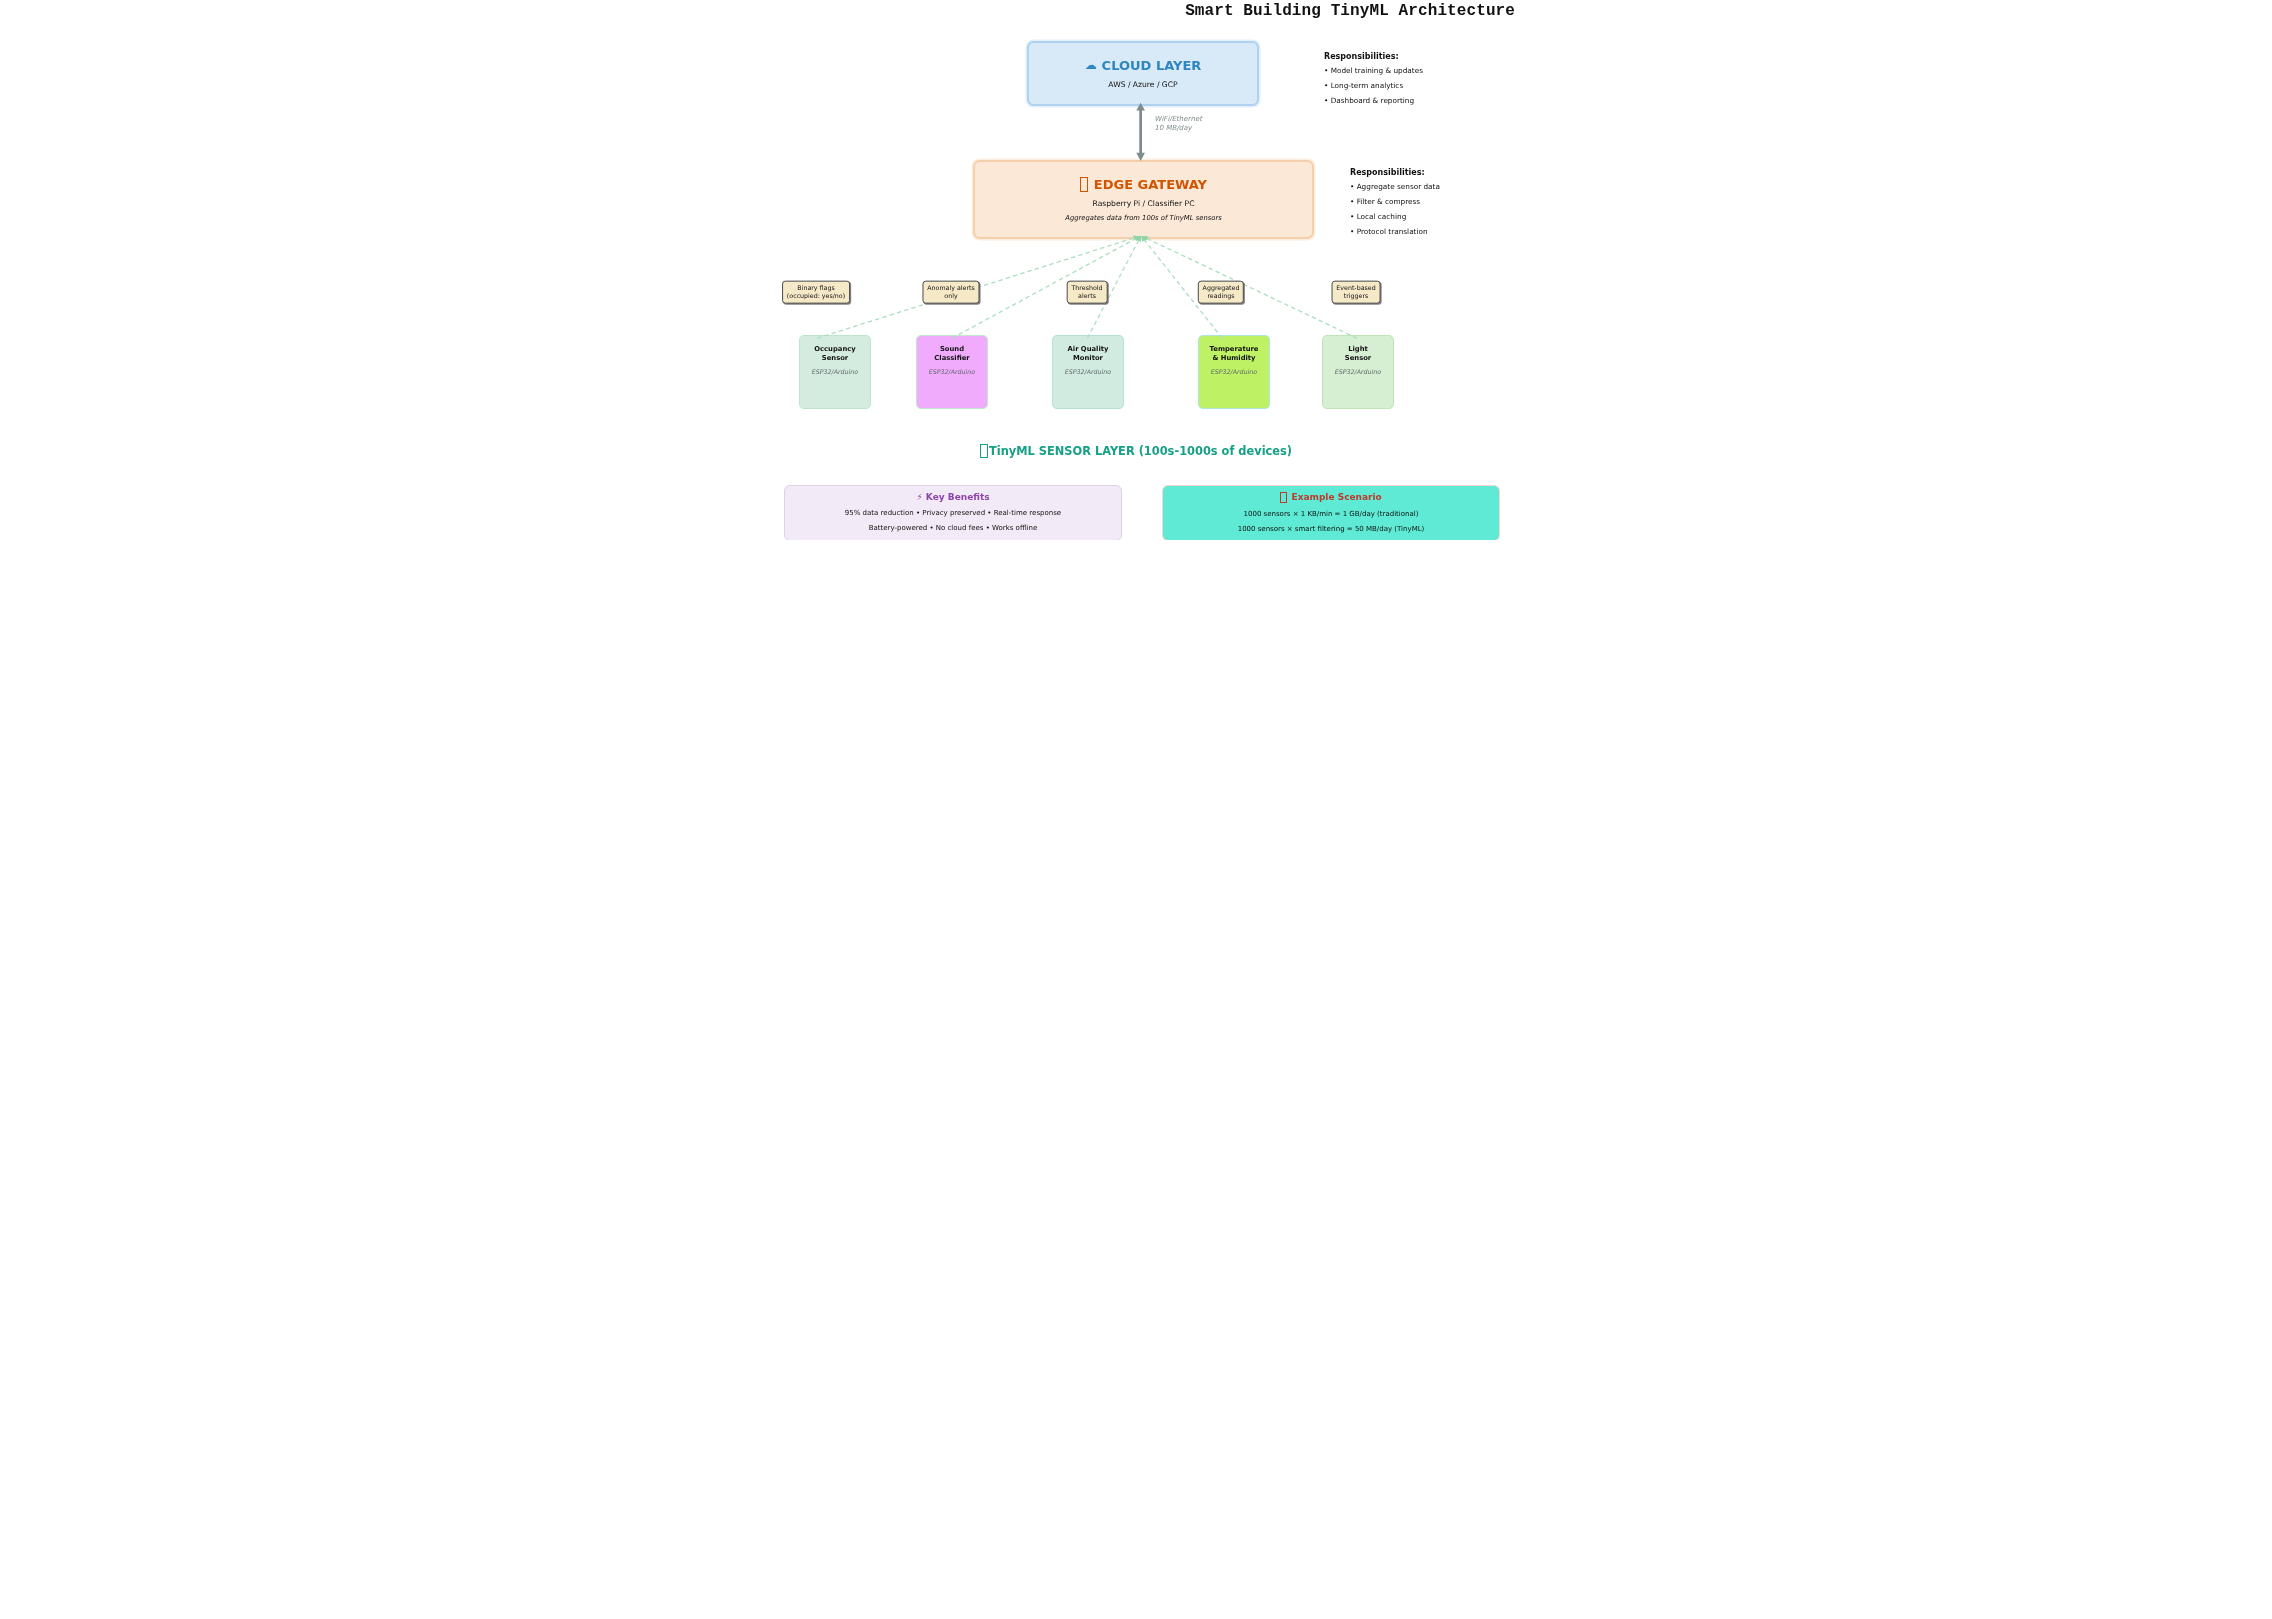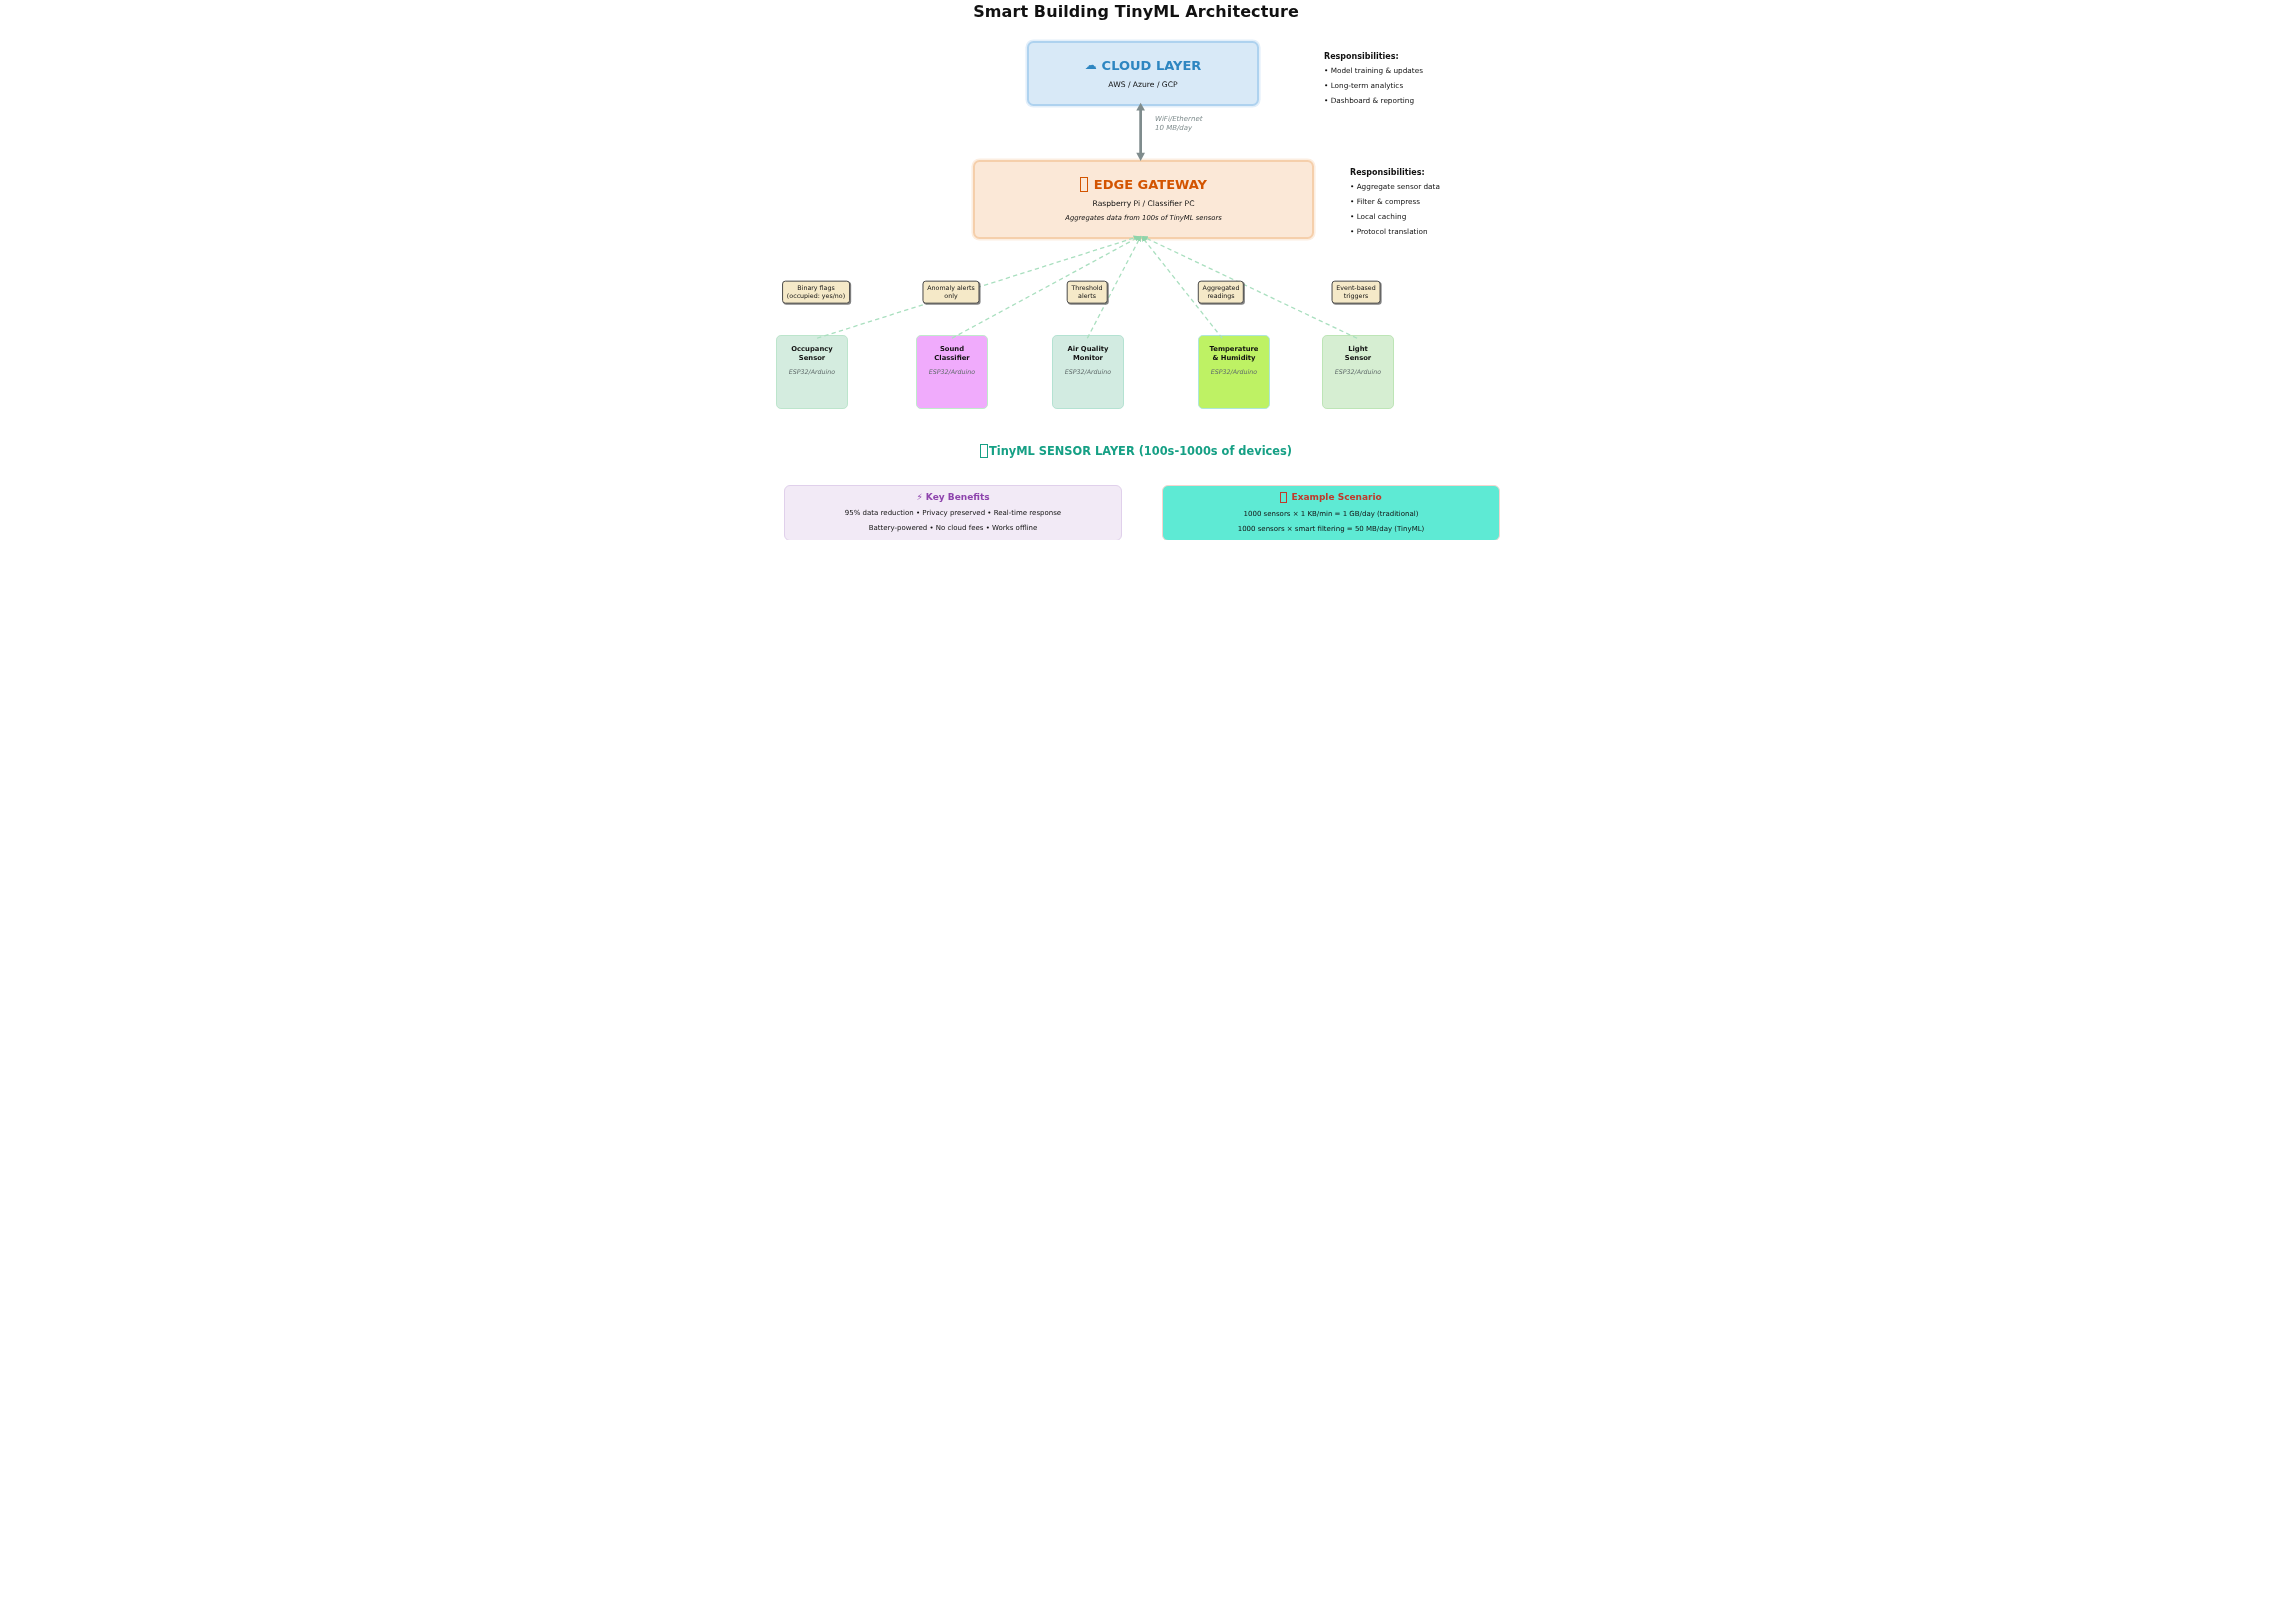--- a/index.html
+++ b/index.html
@@ -1,20 +1,20 @@
 <!DOCTYPE html>
 <html style="font-size:8.7px"><head>
 <meta charset="utf-8">
 <style>
   html,body{margin:0;padding:0;background:#ffffff;}
   body{font-family:"DejaVu Sans","Liberation Sans",sans-serif;color:#111;}
   .canvas{position:relative;width:758px;height:540px;margin:0 auto;background:#fff;overflow:hidden;}
 
-  .page-title{position:absolute;left:0;top:2.2px;width:100%;text-align:center;
-    font-size:16px;font-weight:bold;letter-spacing:0.1px;}
+  .page-title{position:absolute;left:0;top:2.2px;width:100%;text-align:right;
+    font-size:16px;font-weight:bold;letter-spacing:0.1px;font-family:Liberation Mono, monospace;}
 
   
   .bigbox{position:absolute;border-radius:6.5px;display:flex;flex-direction:column;
     align-items:center;justify-content:center;text-align:center;}
   .cloud-box{left:270px;top:41px;width:228px;height:61px;
     background:#d8e9f7;border:2.2px solid #aed2ef;box-shadow:0 0 0 1.6px #e3effa;}
   .cloud-title{font-size:13px;font-weight:bold;color:#2e86c1;display:flex;align-items:center;gap:4.9px;}
   .cloud-title .cloud-glyph{font-size:12px;line-height:1;}
   .cloud-sub{font-size:7.6px;margin-top:7.6px;color:#111;}
 
@@ -50,21 +50,21 @@
   .conn-label{position:absolute;transform:translate(-50%,-50%);z-index:6;
     background:#f5e9c8;border:0.8px solid #4a4a4a;border-radius:3.3px;
     box-shadow:1.1px 1.1px 0 rgba(90,90,90,.75);
     padding:2.2px 3.8px;font-size:6.3px;line-height:1.3;text-align:center;white-space:nowrap;}
 
   
   .sensor{position:absolute;top:335px;width:70px;height:72px;border-radius:4.9px;
     display:flex;flex-direction:column;align-items:center;text-align:center;z-index:1;}
   .sensor-name{margin-top:8.7px;font-size:6.8px;font-weight:bold;line-height:1.35;}
   .sensor-platform{margin-top:4.9px;font-size:6.3px;font-style:italic;color:#5f6a6a;}
-  .s0{left:19px;background:#d4ecdf;border:1.6px solid #bce5cc;}
+  .s0{left:42px;background:#d4ecdf;border:1.6px solid #bce5cc;}
   .s1{left:159px;background:#f0abfc;border:1.6px solid #bfeacb;}
   .s2{left:295px;background:#d2ebe1;border:1.6px solid #b4e2d2;}
   .s3{left:441px;background:#bef264;border:1.6px solid #aee6db;}
   .s4{left:565px;background:#d6eed2;border:1.6px solid #bde5b6;}
 
   
   .layer-title{position:absolute;left:0;top:444px;width:100%;text-align:center;
     font-size:11.4px;font-weight:bold;color:#16a085;}
   .layer-title .inner{display:inline-flex;align-items:center;gap:1px;}
 

